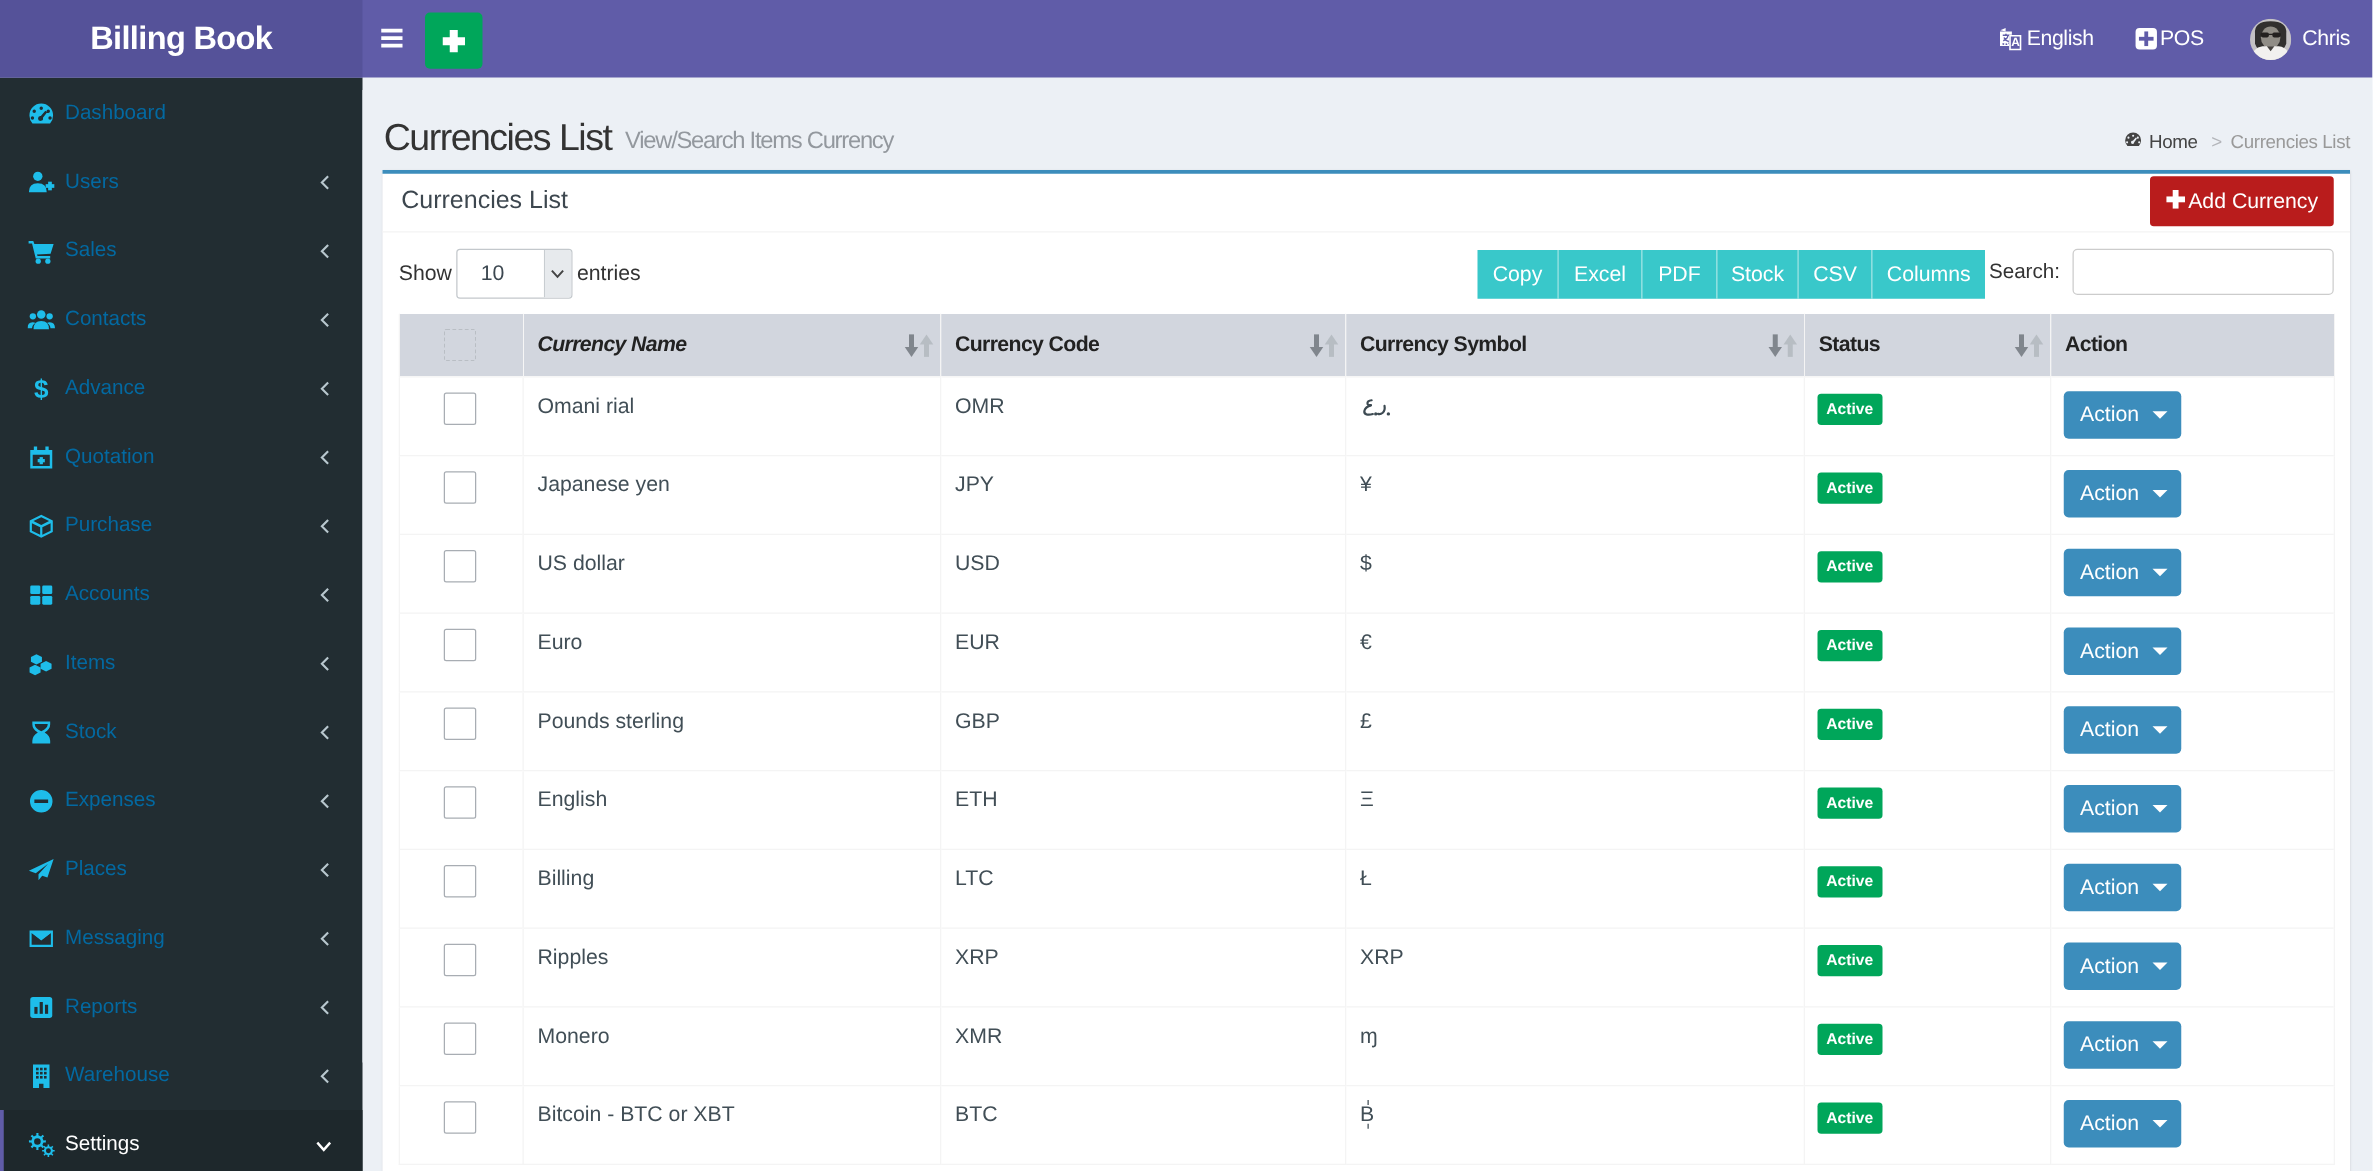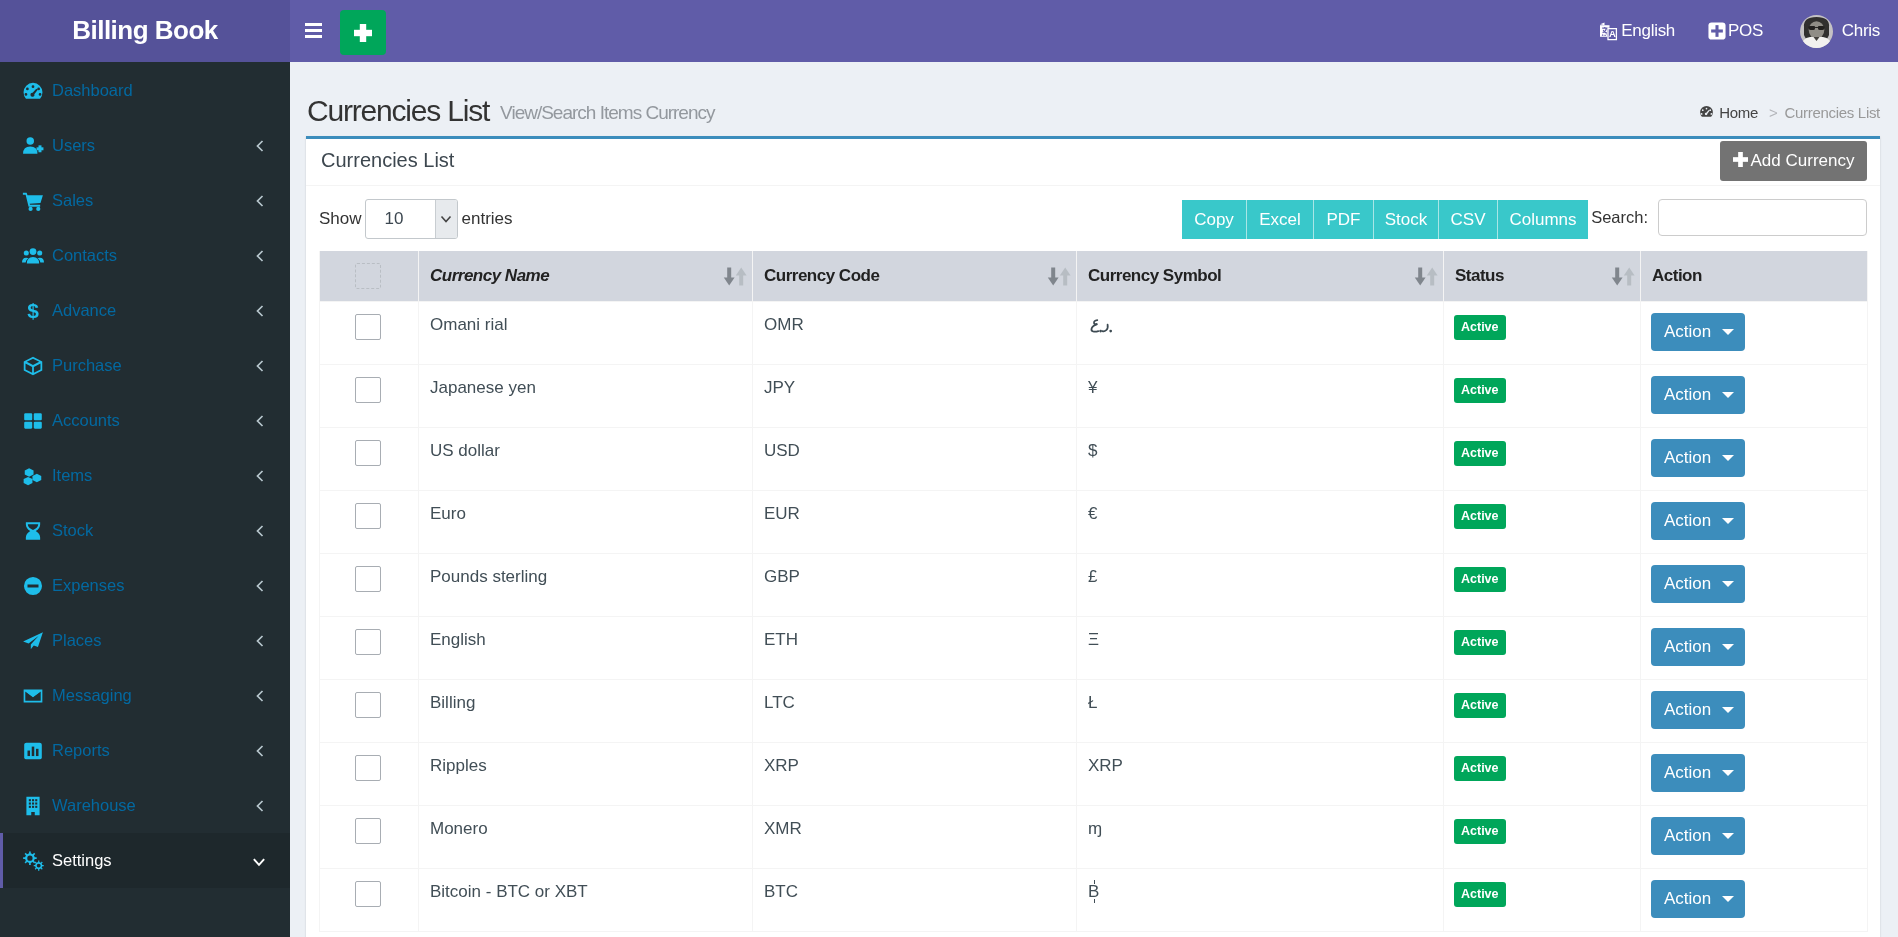--- a/index.html
+++ b/index.html
@@ -22,21 +22,21 @@
 .content { position:absolute; left:290px; top:72px; width:1608px; height:778px; background:#ecf0f5; }
 .pgheader { position:absolute; left:17px; top:22px; }
 .pgheader .t1 { font-size:30px; letter-spacing:-1.2px; color:#333; }
 .pgheader .t2 { font-size:19px; letter-spacing:-1px; color:#93989e; margin-left:11px; vertical-align:2.5px; }
 .breadcrumb { position:absolute; right:18px; top:31px; font-size:15px; letter-spacing:-0.3px; color:#444; }
 .breadcrumb .sep { color:#b3b5ba; margin:0 7px; }
 .breadcrumb .cur { color:#999; }
 .card { position:absolute; left:16px; top:64px; width:1574px; height:860px; background:#fff; border-top:3px solid #3c8dbc; box-shadow:0 1px 2px rgba(0,0,0,0.15); }
 .card-h { position:absolute; left:0; top:0; width:100%; height:47px; border-bottom:1px solid #f4f4f4; }
 .card-h .title { position:absolute; left:15px; top:10px; font-size:20px; color:#3d474f; }
-.addbtn { position:absolute; right:13px; top:2px; width:147px; height:40px; background:#737373; border-radius:3px; color:#fff; font-size:17px; text-align:center; line-height:40px; }
+.addbtn { position:absolute; right:13px; top:2px; width:147px; height:40px; background:#b91c1c; border-radius:3px; color:#fff; font-size:17px; text-align:center; line-height:40px; }
 .ctl-show { position:absolute; left:13px; top:60px; height:40px; font-size:17px; color:#333; display:flex; align-items:center; }
 .selectbox { width:93px; height:40px; border:1px solid #c3c8cc; border-radius:3px; background:#fff; margin:0 4px 0 3px; position:relative; font-size:17px; color:#3c4750; display:inline-block; }
 .selectbox .val { position:absolute; left:19px; top:9px; }
 .selectbox .arr { position:absolute; right:0; top:0; width:22px; height:38px; background:#e7eaed; border-left:1px solid #c8cdd1; border-radius:0 2px 2px 0; }
 .btn-group { position:absolute; left:876px; top:61px; height:39px; display:flex; }
 .tbtn { background:#39c8ca; color:#fff; font-size:17px; display:flex; align-items:center; justify-content:center; border-right:1px solid #a9e6e6; }
 .tbtn:last-child { border-right:none; }
 .ctl-search { position:absolute; right:13px; top:60px; font-size:16.5px; color:#333; display:flex; align-items:center; }
 .searchbox { width:209px; height:37px; border:1px solid #ccc; border-radius:4px; background:#fff; margin-left:10px; display:inline-block; }
 table.dt { position:absolute; left:13px; top:112px; border-collapse:collapse; table-layout:fixed; width:1548px; font-size:17px; }
@@ -123,20 +123,37 @@
       <span class="txt">Advance</span>
       <span class="chev">
         <svg width="14" height="14" viewBox="0 0 14 14">
           <path d="M9.5 2 L4.5 7 L9.5 12" stroke="#b8c7ce" stroke-width="1.7" fill="none"></path>
         </svg>
       </span>
     </div>
 <div class="mi">
       <span class="ico">
         <svg width="22" height="22" viewBox="0 0 20 20" fill="#1ebdea">
+          <path d="M2 4.5 L18 4.5 L18 18 L2 18 Z M3.8 8 L16.2 8 L16.2 16.2 L3.8 16.2 Z" fill-rule="evenodd"></path>
+          <rect x="4.6" y="2" width="2.4" height="4"></rect>
+          <rect x="13" y="2" width="2.4" height="4"></rect>
+          <rect x="8.8" y="9.7" width="2.4" height="5.2"></rect>
+          <rect x="7.4" y="11.1" width="5.2" height="2.4"></rect>
+        </svg>
+      </span>
+      <span class="txt">Quotation</span>
+      <span class="chev">
+        <svg width="14" height="14" viewBox="0 0 14 14">
+          <path d="M9.5 2 L4.5 7 L9.5 12" stroke="#b8c7ce" stroke-width="1.7" fill="none"></path>
+        </svg>
+      </span>
+    </div>
+<div class="mi">
+      <span class="ico">
+        <svg width="22" height="22" viewBox="0 0 20 20" fill="#1ebdea">
           <path d="M10 1.6 L18.4 5.8 L18.4 14.2 L10 18.4 L1.6 14.2 L1.6 5.8 Z M3.2 7.8 L3.2 13.2 L9.2 16.2 L9.2 10.8 Z M16.8 7.8 L10.8 10.8 L10.8 16.2 L16.8 13.2 Z M10 3.4 L4.3 6.2 L10 9.1 L15.7 6.2 Z" fill-rule="evenodd"></path>
         </svg>
       </span>
       <span class="txt">Purchase</span>
       <span class="chev">
         <svg width="14" height="14" viewBox="0 0 14 14">
           <path d="M9.5 2 L4.5 7 L9.5 12" stroke="#b8c7ce" stroke-width="1.7" fill="none"></path>
         </svg>
       </span>
     </div>

